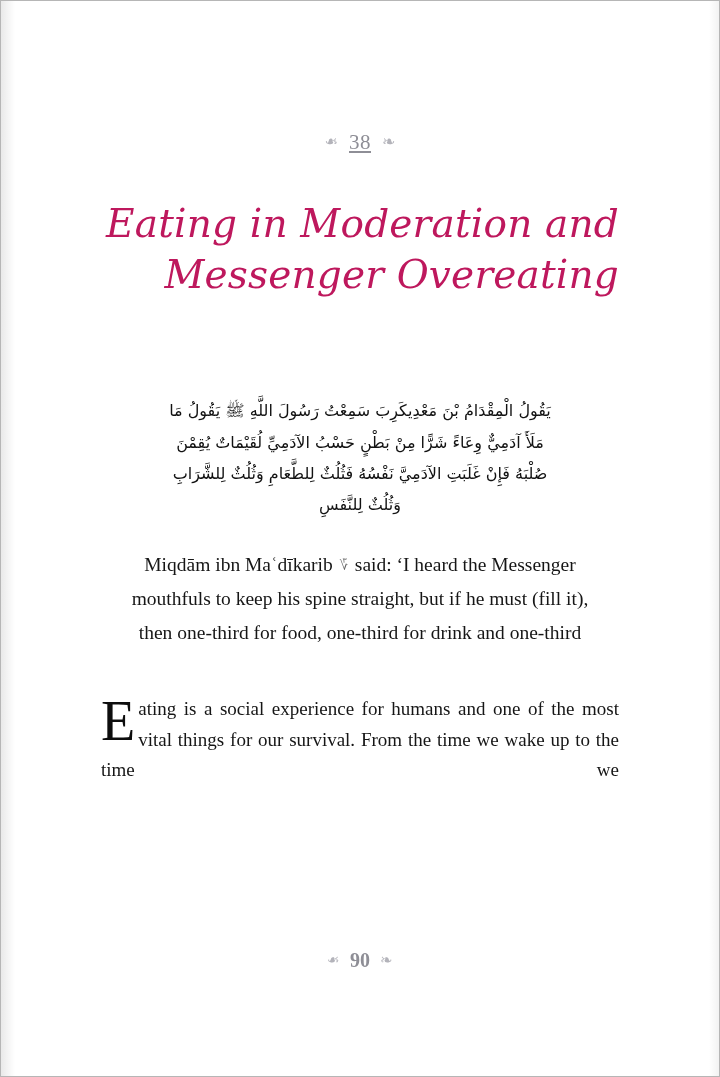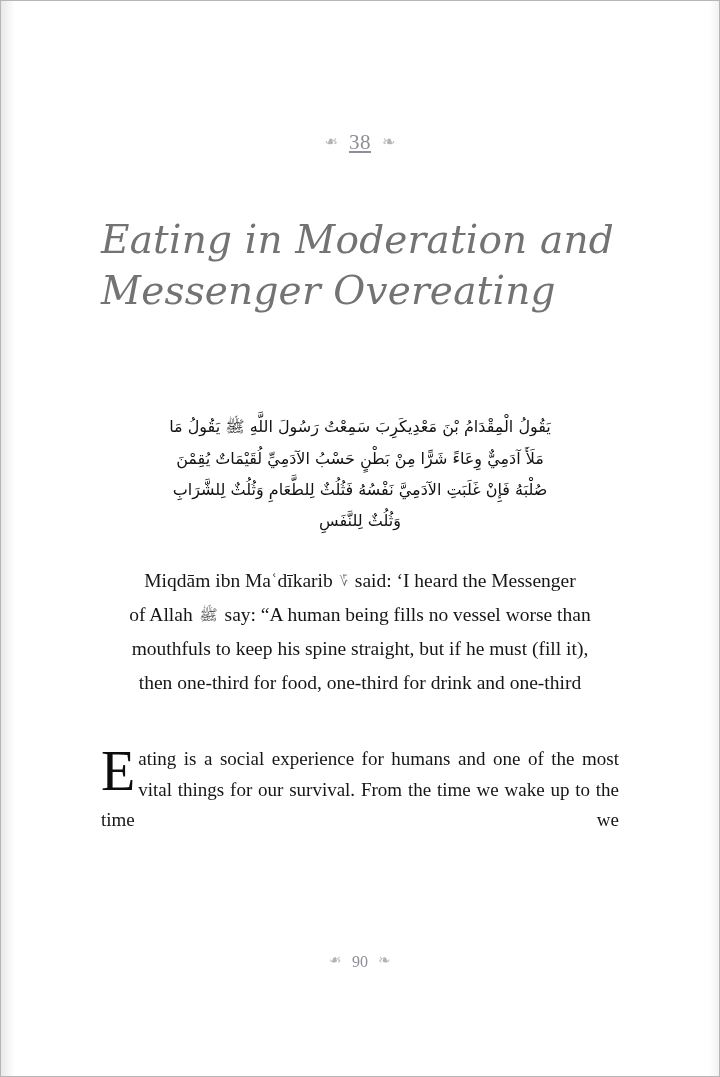--- a/index.html
+++ b/index.html
@@ -71,28 +71,28 @@
   .running-head .ornament.right { margin-left: 11px; }
   .running-head .chapter-number {
     font-family: "Liberation Serif", "DejaVu Serif", serif;
     font-size: 21px;
     color: #8e8e96;
     text-decoration: underline;
   }
 
   
   .chapter-title {
-    margin-top: 62px;
-    text-align: left;
+    margin-top: 46px;
+    text-align: right;
     font-family: "DejaVu Serif", "Liberation Serif", serif;
     font-style: italic;
     font-weight: 400;
     font-size: 39px;
     line-height: 1.30;
-    color: #737373;
+    color: #be185d;
     letter-spacing: 0.2px;
   }
   .chapter-title .line { display: block; white-space: nowrap; }
   .chapter-title .line.two { font-size: 39px; }
 
   
   .arabic-block {
     margin-top: 95px;
     direction: rtl;
     text-align: center;
@@ -161,21 +161,21 @@
     white-space: nowrap;
   }
   .folio .ornament {
     display: inline-block;
     font-size: 15px;
     color: #b3b3ba;
     vertical-align: 2px;
   }
   .folio .ornament.left  { transform: scaleX(-1); margin-right: 10px; }
   .folio .ornament.right { margin-left: 10px; }
-  .folio .page-number { font-size: 16px; color: #8e8e96; }
+  .folio .page-number { font-size: 20px; color: #8e8e96; font-weight: bold; }
 </style>
 </head>
 <body>
 
 <div class="page">
   <div class="content">
 
     <div class="running-head">
       <span class="ornament left">❧</span><span class="chapter-number">38</span><span class="ornament right">❧</span>
     </div>
@@ -187,21 +187,20 @@
 
     <div class="arabic-block">
       <span class="aline">يَقُولُ الْمِقْدَامُ بْنَ مَعْدِيكَرِبَ سَمِعْتُ رَسُولَ اللَّهِ ﷺ يَقُولُ  مَا</span>
       <span class="aline">مَلَأَ آدَمِيٌّ وِعَاءً شَرًّا مِنْ بَطْنٍ حَسْبُ الآدَمِيِّ لُقَيْمَاتٌ يُقِمْنَ</span>
       <span class="aline">صُلْبَهُ فَإِنْ غَلَبَتِ الآدَمِيَّ نَفْسُهُ فَثُلُثٌ لِلطَّعَامِ وَثُلُثٌ لِلشَّرَابِ</span>
       <span class="aline">وَثُلُثٌ لِلنَّفَسِ</span>
     </div>
 
     <div class="translation">
       <span class="tline"><span>Miqdām ibn Maʿdīkarib</span> <span class="honorific small">؆</span> <span>said: ‘I heard the Messenger</span></span>
-      <span class="tline"><span>of Allah</span> <span class="honorific">ﷺ</span> <span>say: “A human being fills no vessel worse than</span></span>
       <span class="tline">mouthfuls to keep his spine straight, but if he must (fill it),</span>
       <span class="tline">then one-third for food, one-third for drink and one-third</span>
     </div>
 
     <div class="body-para">
       <span class="dropcap">E</span>
         <span class="para-text">ating is a social experience for humans and one of the most vital things for our survival. From the time we wake up to the time we</span>
     </div>
 
   </div>

